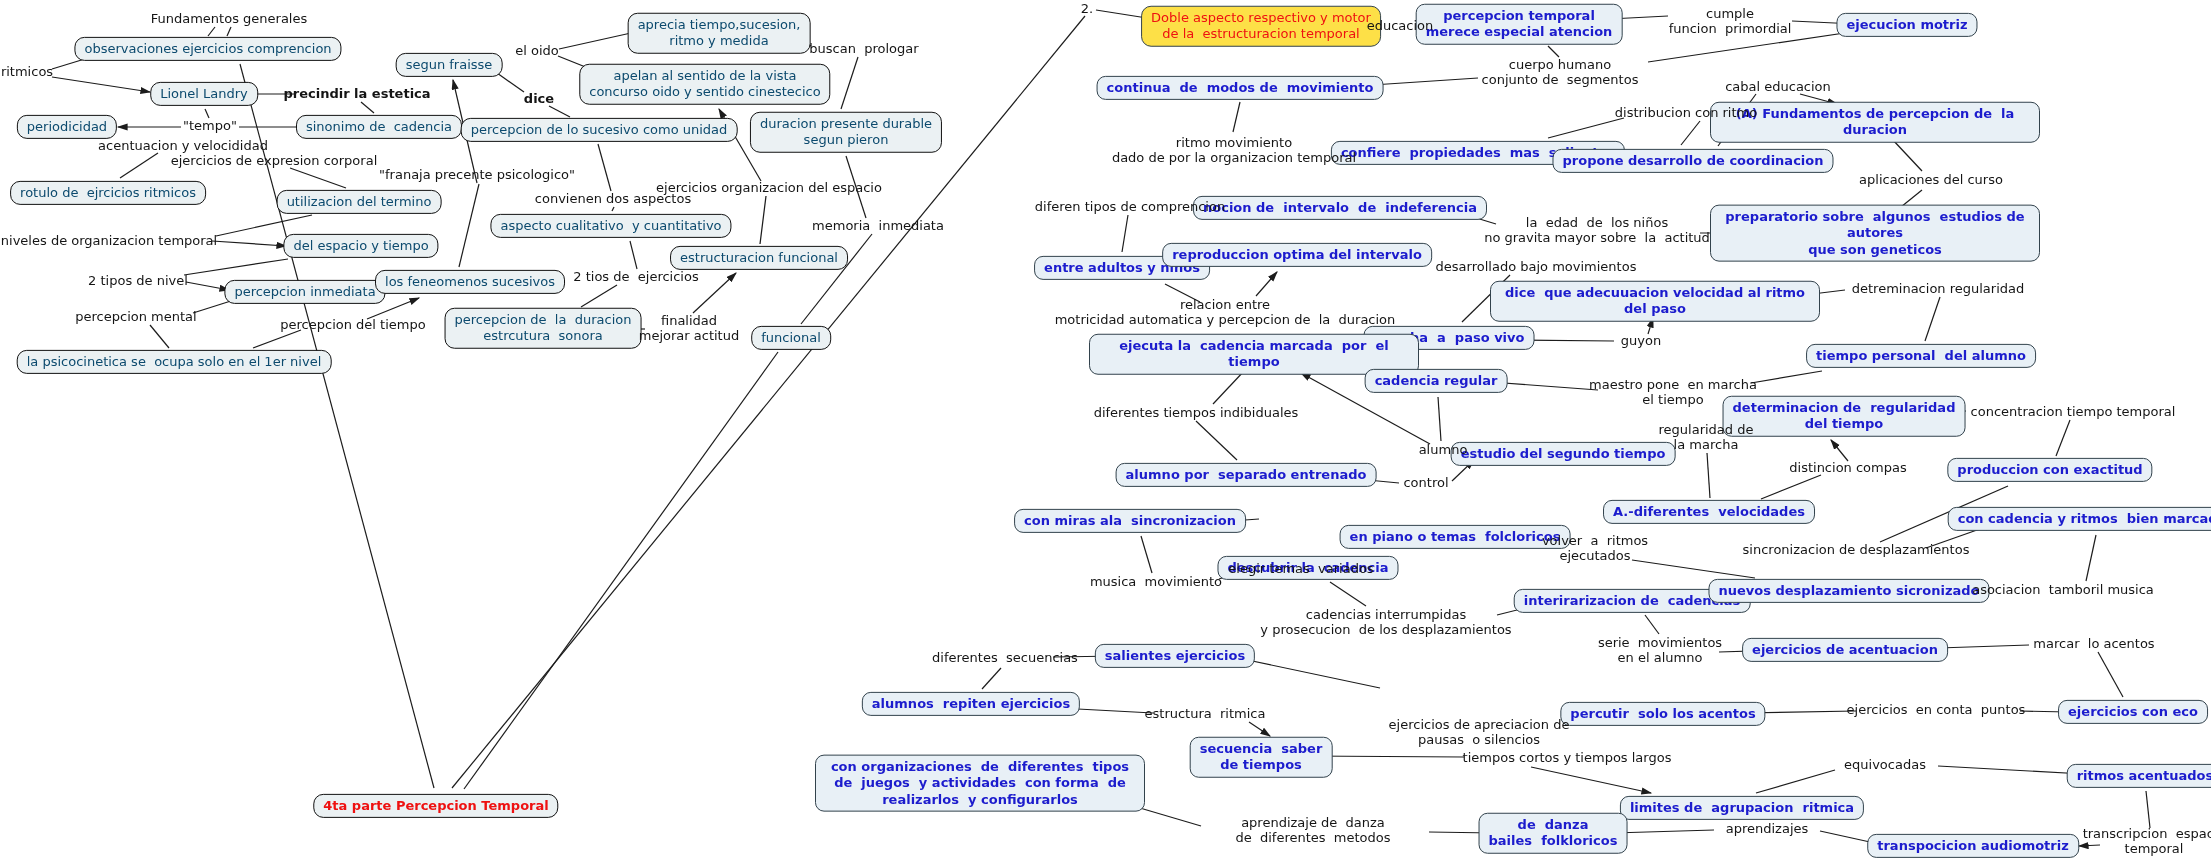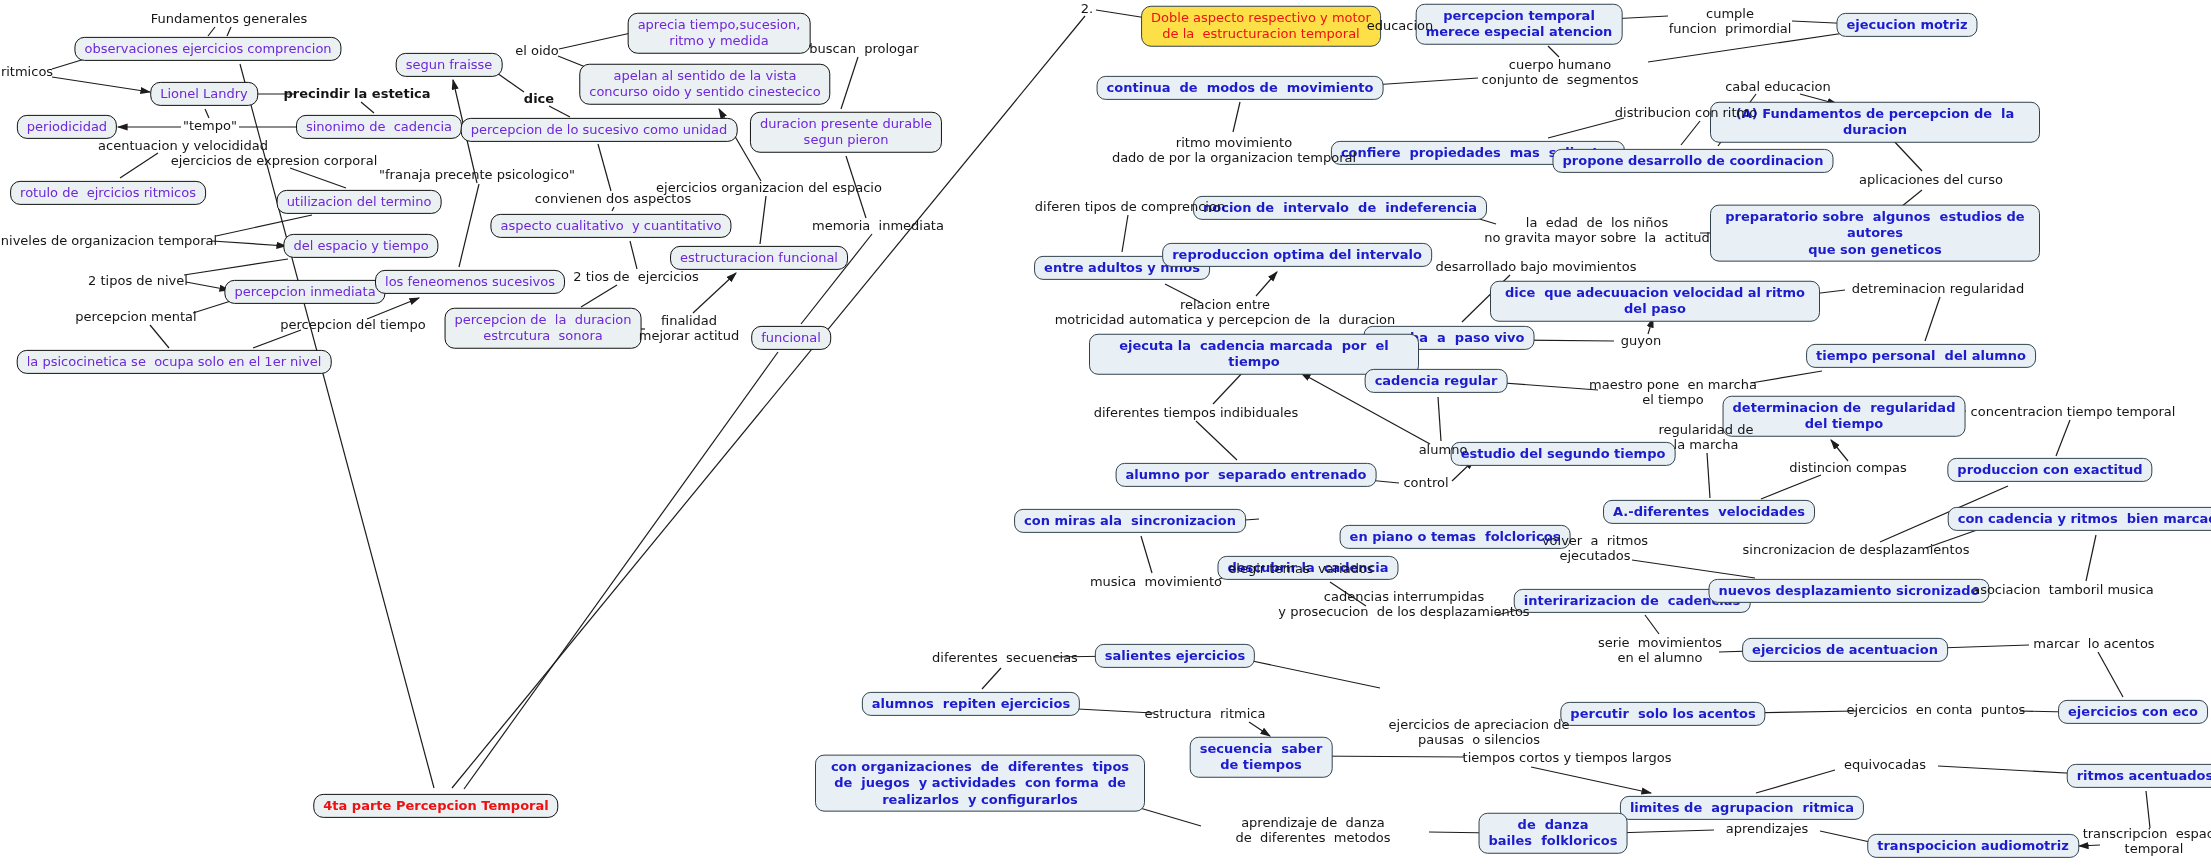--- a/index.html
+++ b/index.html
@@ -14,21 +14,21 @@
   .edge{stroke:#1c1c1c;stroke-width:1.2;}
   .node{
     position:absolute;
     transform:translate(-50%,-50%);
     background:#ebf1f3;
     border:1px solid #111111;
     border-radius:10px;
     padding:3px 9px;
     font-size:13px;
     line-height:1.25;
-    color:#6d28d9;
+    color:#0c4a6e;
     text-align:center;
     white-space:pre-wrap;
     width:max-content;
     max-width:330px;
     box-sizing:border-box;
   }
   .node.blue{
     color:#1c1ccd;
     font-weight:bold;
     background:#e8f0f6;
@@ -306,21 +306,21 @@
       <div class="lbl" style="left: 1848px; top: 468px;">distincion compas</div>
       <div class="lbl" style="left: 1443px; top: 450px;">alumno</div>
       <div class="lbl" style="left: 1196px; top: 413px;">diferentes tiempos indibiduales</div>
       <div class="lbl" style="left: 1426px; top: 483px;">control</div>
       <div class="lbl" style="left: 1301px; top: 524px; margin-top: 45px;">elegir temas  variados</div>
       <div class="lbl" style="left: 1595px; top: 548px;">volver  a  ritmos
 ejecutados</div>
       <div class="lbl" style="left: 1856px; top: 550px;">sincronizacion de desplazamientos</div>
       <div class="lbl" style="left: 2063px; top: 590px;">asociacion  tamboril musica</div>
       <div class="lbl" style="left: 1156px; top: 582px;">musica  movimiento</div>
-      <div class="lbl" style="left: 1386px; top: 604px; margin-left: 18px;">cadencias interrumpidas
+      <div class="lbl" style="left: 1386px; top: 622px;">cadencias interrumpidas
 y prosecucion  de los desplazamientos</div>
       <div class="lbl" style="left: 1660px; top: 650px;">serie  movimientos
 en el alumno</div>
       <div class="lbl" style="left: 2094px; top: 644px;">marcar  lo acentos</div>
       <div class="lbl" style="left: 1479px; top: 732px;">ejercicios de apreciacion de
 pausas  o silencios</div>
       <div class="lbl" style="left: 1936px; top: 710px;">ejercicios  en conta  puntos</div>
       <div class="lbl" style="left: 1005px; top: 658px;">diferentes  secuencias</div>
       <div class="lbl" style="left: 1205px; top: 714px;">estructura  ritmica</div>
       <div class="lbl" style="left: 1567px; top: 758px;">tiempos cortos y tiempos largos</div>

